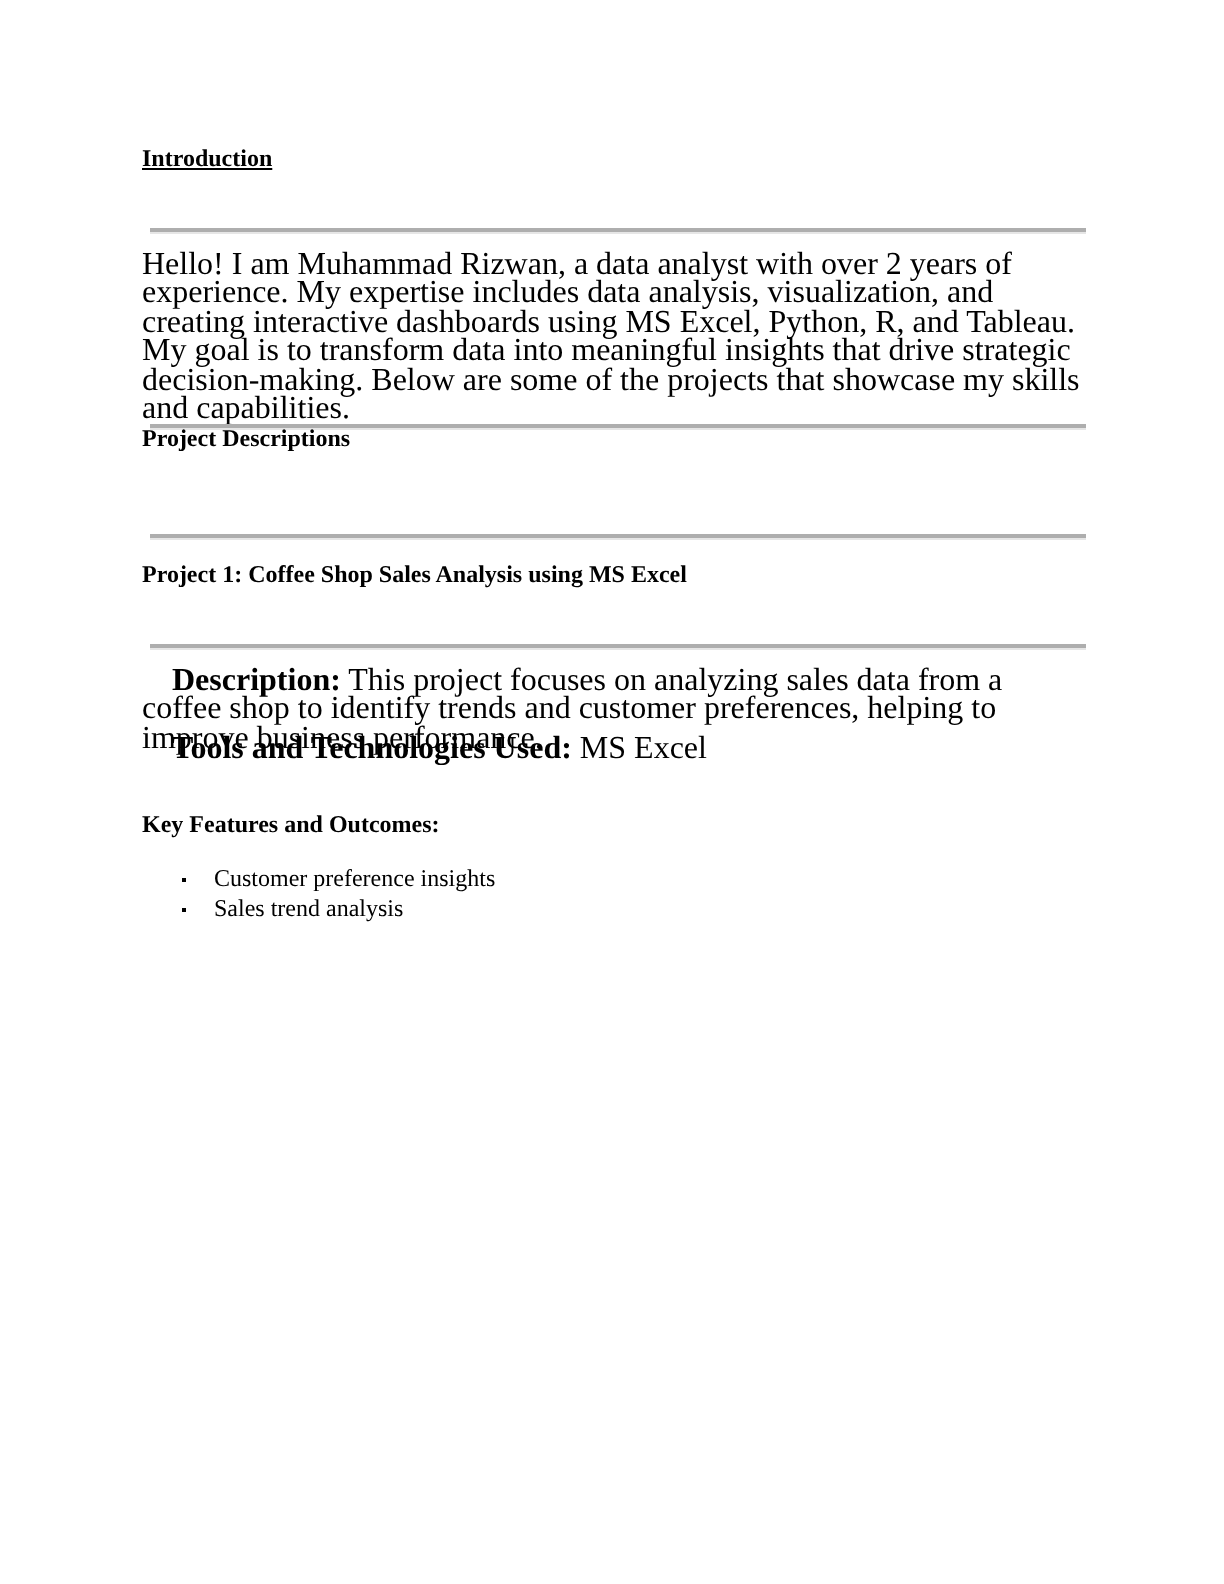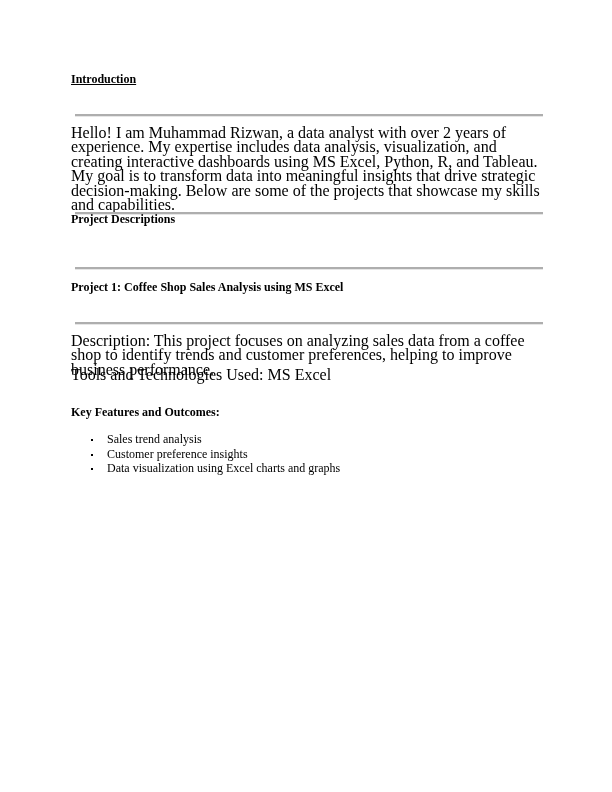--- a/index.html
+++ b/index.html
@@ -39,21 +39,22 @@
       border-bottom: 1px solid #e6e6e6;
     }
     .para {
       position: absolute;
       left: 71px;
       width: 470px;
       font-size: 16px;
       line-height: 14.4px;
     }
     .para b {
-      font-weight: normal;
+      font-weight: bold;
+      margin-left: 15px;
     }
     .bullets {
       position: absolute;
       left: 71px;
       top: 432px;
       margin: 0;
       padding: 0;
       list-style: none;
     }
     .bullets li {
@@ -99,25 +100,21 @@
 
   <div class="para" style="top:368px;">
     <b>Tools and Technologies Used:</b><span> MS Excel</span>
   </div>
 
   <div class="heading" style="top:405px;">Key Features and Outcomes:</div>
 
   <ul class="bullets">
     <li>
       <span class="dot"></span>
-      <span>Sales trend analysis</span>
-    </li>
-    <li>
-      <span class="dot"></span>
       <span>Customer preference insights</span>
     </li>
     <li>
       <span class="dot"></span>
-      <span>Data visualization using Excel charts and graphs</span>
+      <span>Sales trend analysis</span>
     </li>
   </ul>
 
 </div>
 
 </body></html>

